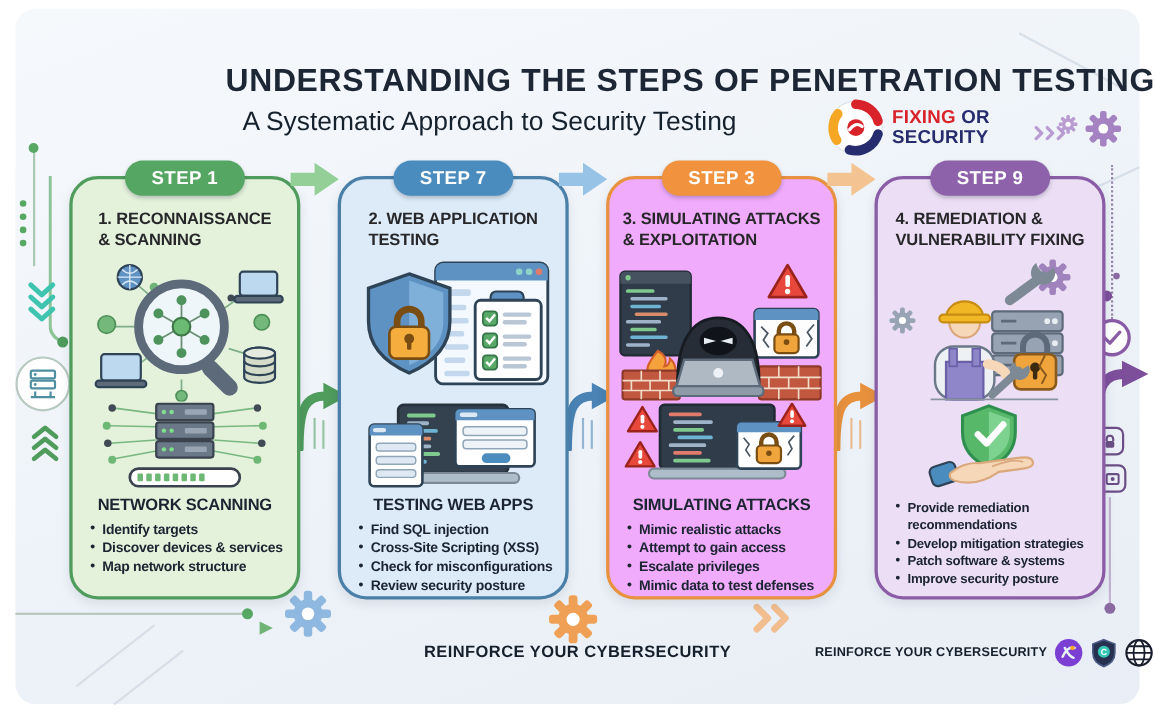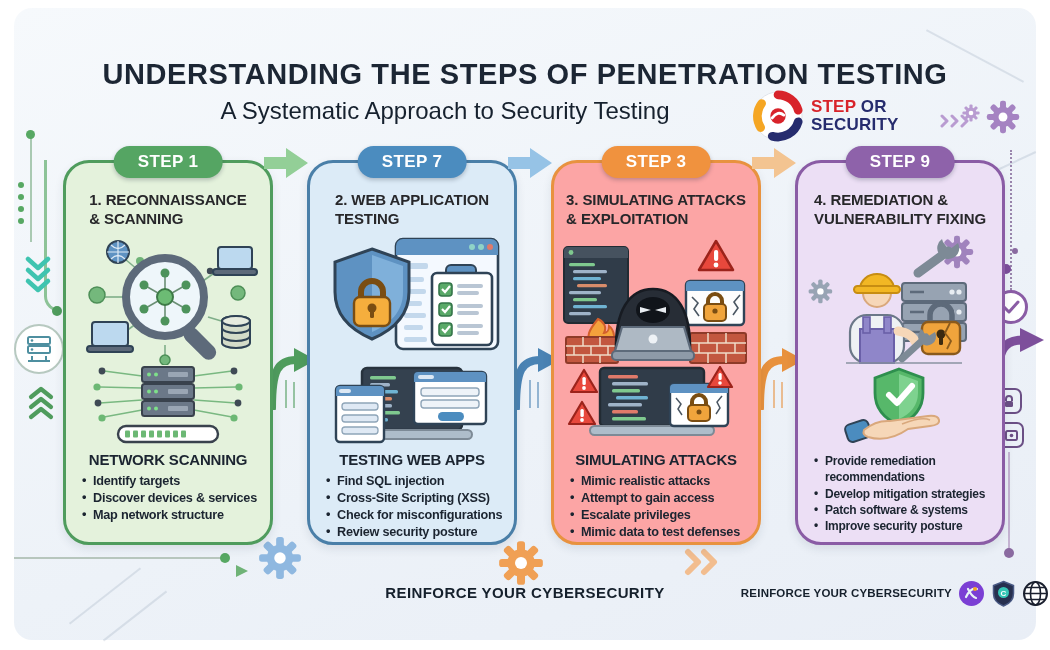--- a/index.html
+++ b/index.html
@@ -3,36 +3,36 @@
 <meta charset="utf-8">
 <style>
   * { margin:0; padding:0; box-sizing:border-box; }
   html,body { width:1050px; height:650px; font-family:"Liberation Sans", sans-serif; background:#fff; overflow:hidden; }
   #stage { position:relative; width:1050px; height:650px; background:#fff; }
   #panel { position:absolute; left:14px; top:8px; right:14px; bottom:10px;
            background:linear-gradient(160deg,#f6f9fc 0%, #edf2f8 60%, #e9eef6 100%);
            border-radius:18px; }
 
   
-  .main-title { position:absolute; left:0; right:0; top:58px; text-align:center;
+  .main-title { position:absolute; left:0; right:0; top:58px; text-align:right;
     font-size:29px; font-weight:bold; color:#1c2634; letter-spacing:.6px; }
   .subtitle { position:absolute; left:0; right:160px; top:97px; text-align:center;
     font-size:24px; color:#16212e; }
   .logo { position:absolute; left:752px; top:88px; width:190px; height:56px; display:flex; align-items:center; gap:7px; }
   .logo-text { line-height:1.05; font-weight:bold; font-size:17px; letter-spacing:.2px; }
   .logo-text .w1 { color:#d8232a; } .logo-text .w2 { color:#262c6e; }
   .logo-text .w3 { color:#262c6e; display:block; }
 
   
   .card { position:absolute; top:160px; width:210px; height:385px; border-radius:26px;
     border:3px solid; display:flex; flex-direction:column; align-items:center;
     box-shadow:0 4px 10px rgba(30,45,70,.10); z-index:2; }
   .card.s1 { left:63px;  background:#e4f2dc; border-color:#4f9c5d; }
   .card.s2 { left:307px; background:#dcebf7; border-color:#4a7fa8; }
-  .card.s3 { left:551px; background:#fca5a5; border-color:#e8923f; }
+  .card.s3 { left:551px; background:#f0abfc; border-color:#e8923f; }
   .card.s4 { left:795px; background:#ecdff5; border-color:#8a5ca5; }
   .pill { position:absolute; top:-17px; left:50%; transform:translateX(-50%);
     padding:6px 24px; border-radius:18px; color:#fff; font-weight:bold; font-size:17px;
     white-space:nowrap; letter-spacing:.4px; box-shadow:0 2px 4px rgba(20,30,50,.25); }
   .s1 .pill { background:#55a563; } .s2 .pill { background:#4b8cbf; }
   .s3 .pill { background:#f0923e; } .s4 .pill { background:#8e62aa; }
 
   .card-title { margin-top:27px; text-align:left; font-weight:bold; font-size:15px;
     color:#27272a; line-height:1.28; letter-spacing:-.1px; }
   .illo-top { width:196px; height:134px; margin-top:3px; flex:none; }
@@ -94,21 +94,21 @@
   <div class="logo">
     <svg width="52" height="52" viewBox="0 0 54 54">
       <circle cx="27" cy="27" r="25" fill="#fff" stroke="#dfe3ea"></circle>
       <path d="M27,5 A22,22 0 0 1 48,21" stroke="#d8232a" stroke-width="9" fill="none" stroke-linecap="round"></path>
       <path d="M48,33 A22,22 0 0 1 21,48" stroke="#262c6e" stroke-width="9" fill="none" stroke-linecap="round"></path>
       <path d="M9,39 A22,22 0 0 1 10,14" stroke="#f5a623" stroke-width="9" fill="none" stroke-linecap="round"></path>
       <circle cx="27" cy="27" r="8" fill="#d8232a"></circle>
       <path d="M21,29 q6,-8 12,-3" stroke="#fff" stroke-width="3" fill="none" stroke-linecap="round"></path>
     </svg>
     <div class="logo-text">
-      <span class="w1">STEP</span>
+      <span class="w1">FIXING</span>
       <span class="w2">OR</span>
       <span class="w3">SECURITY</span>
     </div>
   </div>
 
   <div class="card s1">
     <div class="pill">STEP 1</div>
     <div class="card-title">
       <div>1. RECONNAISSANCE</div>
       <div>&amp; SCANNING</div>

